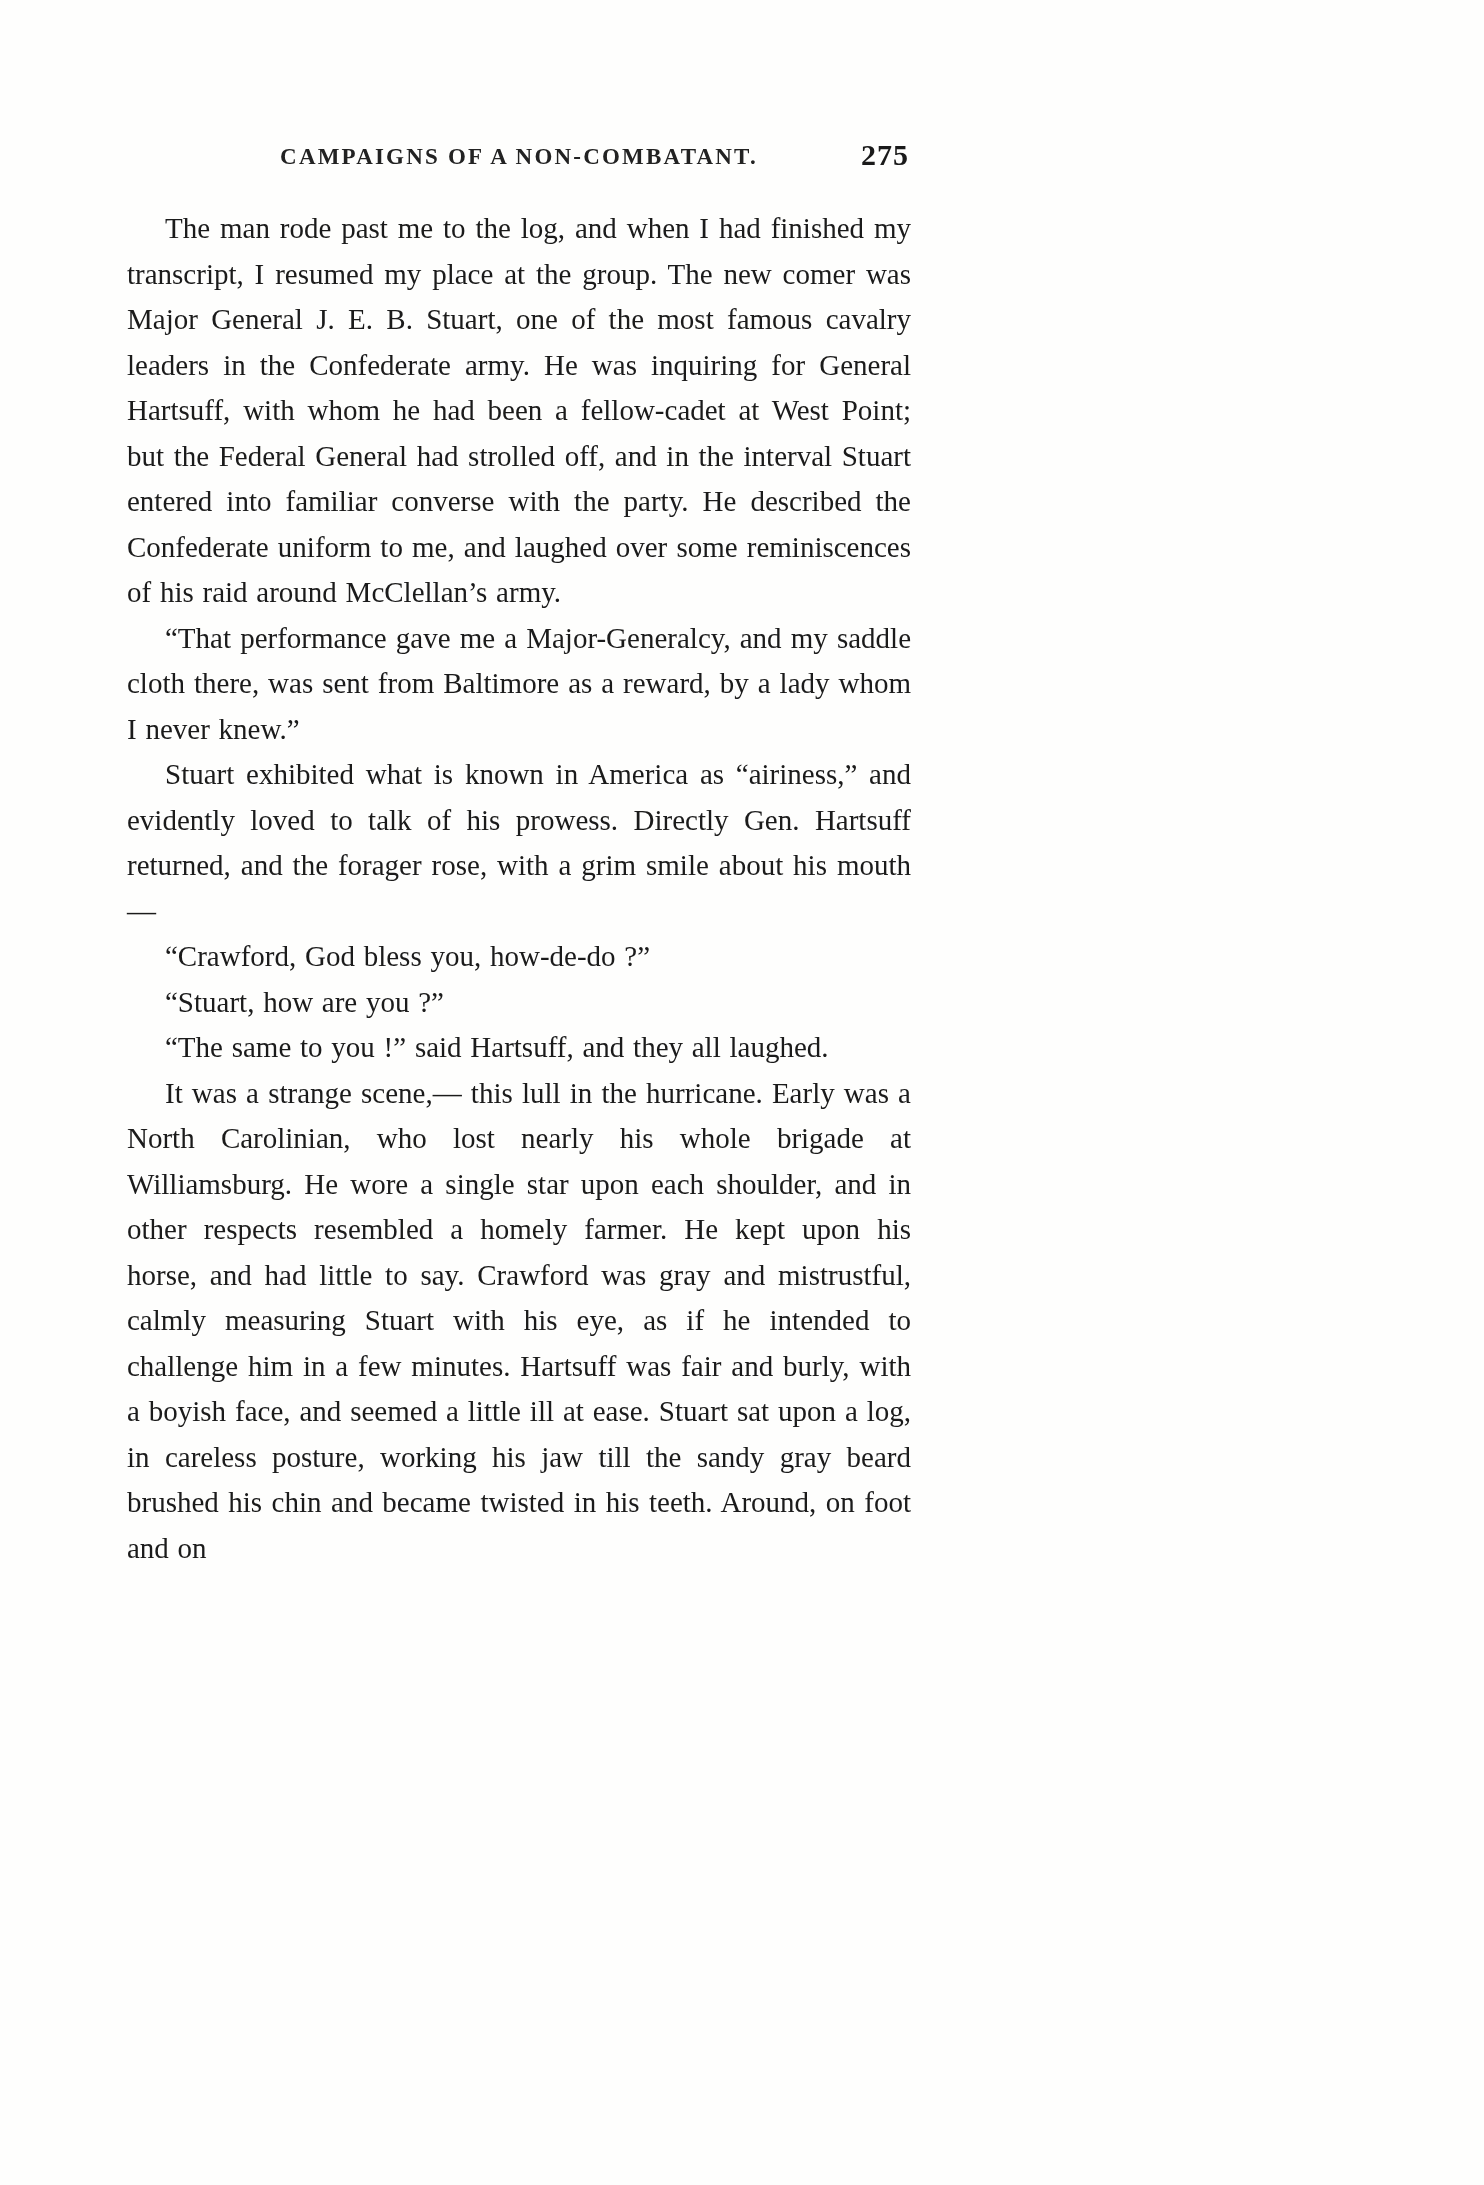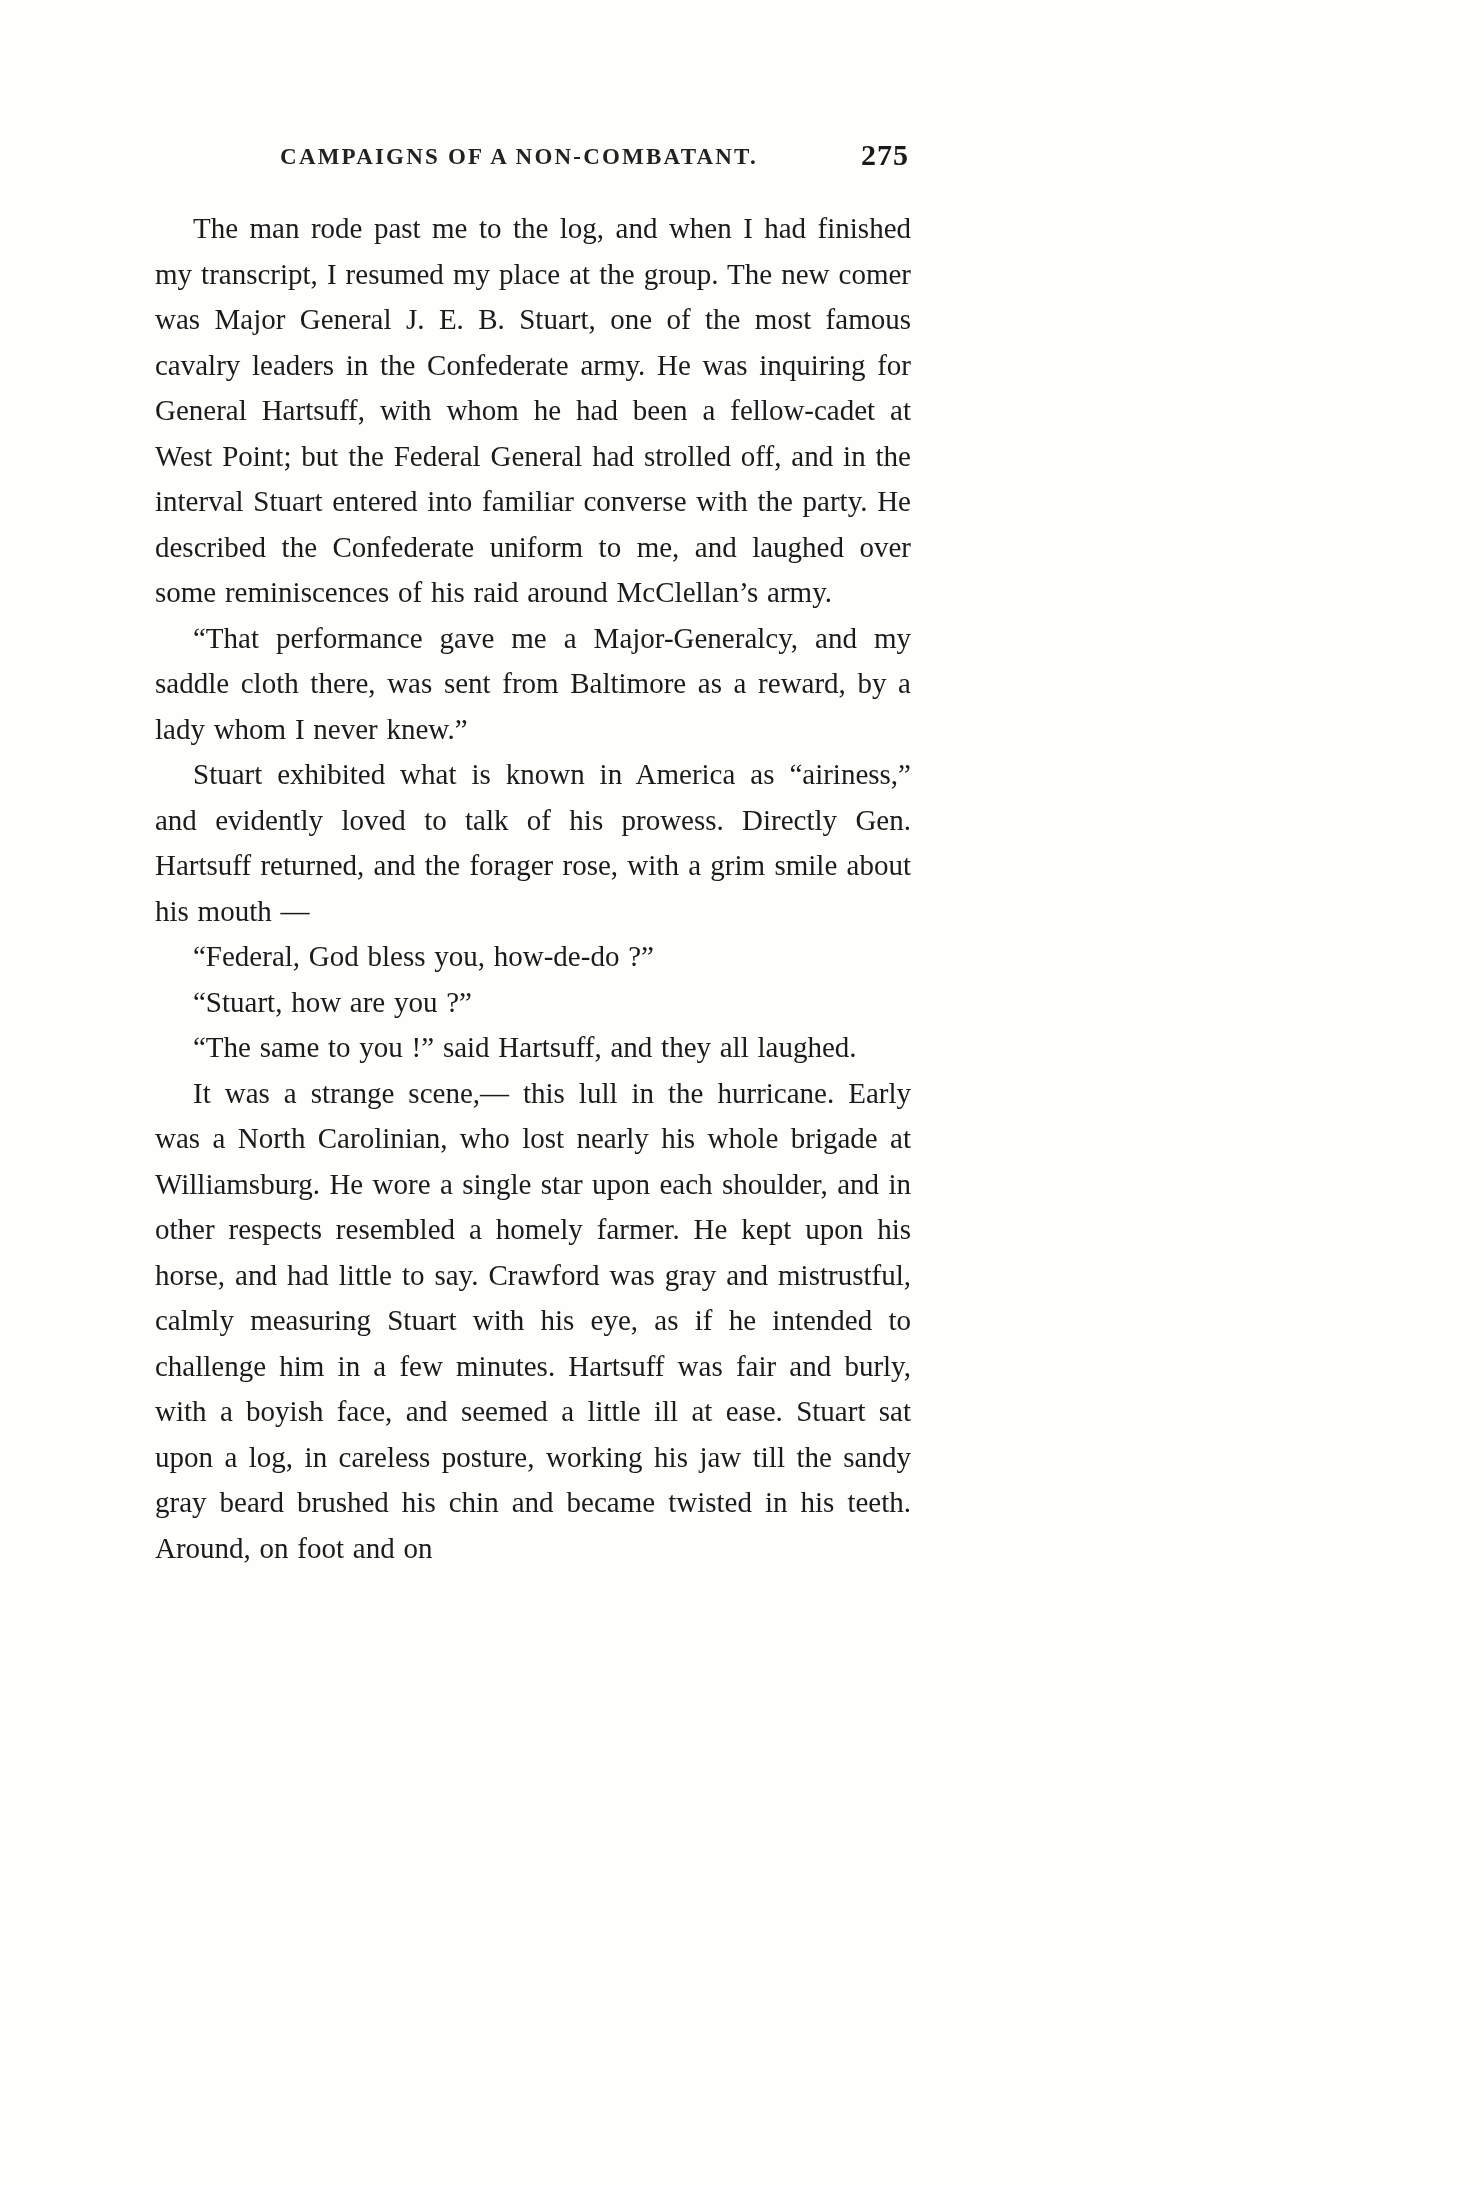--- a/index.html
+++ b/index.html
@@ -48,38 +48,37 @@
     color: #1a1a1a;
     margin-left: 45px;
   }
   .body-text p {
     font-size: 29px;
     line-height: 45.5px;
     text-align: justify;
     text-indent: 38px;
     color: #1b1b1b;
     word-spacing: 1.5px;
-    margin-left: 28px;
   }
 </style>
 </head>
 <body>
 
 <div class="page">
   <div class="text-block">
 
     <header class="page-header">
       <span class="running-title">CAMPAIGNS OF A NON-COMBATANT.</span>
       <span class="page-number">275</span>
     </header>
 
     <main class="body-text">
       <p>The man rode past me to the log, and when I had finished my transcript, I resumed my place at the group.  The new comer was Major General J. E. B. Stuart, one of the most famous cavalry leaders in the Confederate army.  He was inquiring for General Hartsuff, with whom he had been a fellow-cadet at West Point; but the Federal General had strolled off, and in the interval Stuart entered into familiar converse with the party.  He described the Confederate uniform to me, and laughed over some reminiscences of his raid around McClellan’s army.</p>
       <p>“That performance gave me a Major-Generalcy, and my saddle cloth there, was sent from Baltimore as a reward, by a lady whom I never knew.”</p>
       <p>Stuart exhibited what is known in America as “airiness,” and evidently loved to talk of his prowess.  Directly Gen. Hartsuff returned, and the forager rose, with a grim smile about his mouth —</p>
-      <p>“Federal, God bless you, how-de-do ?”</p>
+      <p>“Crawford, God bless you, how-de-do ?”</p>
       <p>“Stuart, how are you ?”</p>
       <p>“The same to you !” said Hartsuff, and they all laughed.</p>
       <p>It was a strange scene,— this lull in the hurricane.  Early was a North Carolinian, who lost nearly his whole brigade at Williamsburg.  He wore a single star upon each shoulder, and in other respects resembled a homely farmer.  He kept upon his horse, and had little to say.  Crawford was gray and mistrustful, calmly measuring Stuart with his eye, as if he intended to challenge him in a few minutes.  Hartsuff was fair and burly, with a boyish face, and seemed a little ill at ease.  Stuart sat upon a log, in careless posture, working his jaw till the sandy gray beard brushed his chin and became twisted in his teeth.  Around, on foot and on</p>
     </main>
 
   </div>
 </div>
 
 </body></html>

